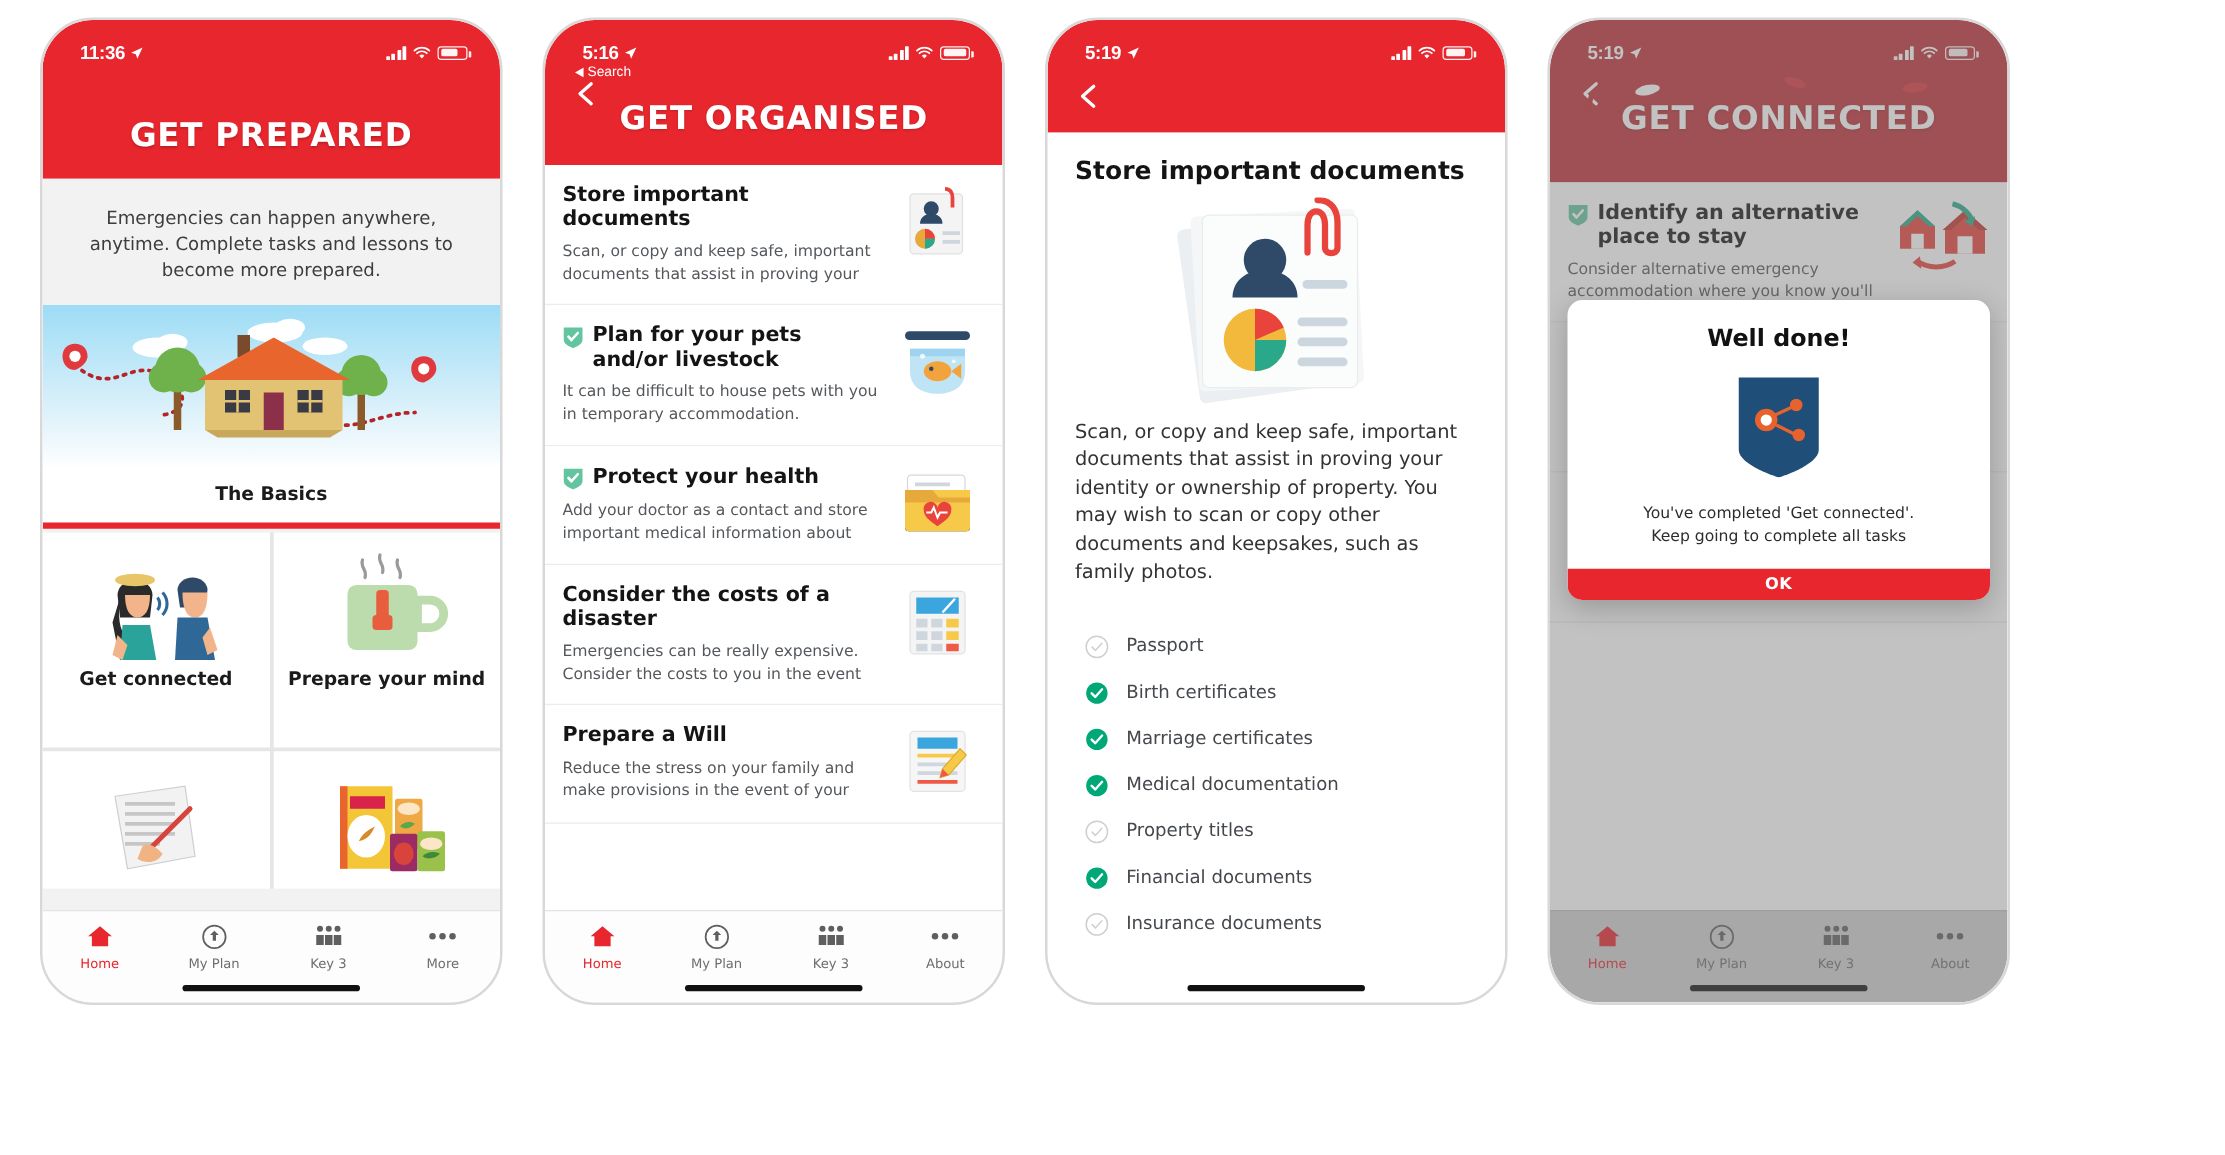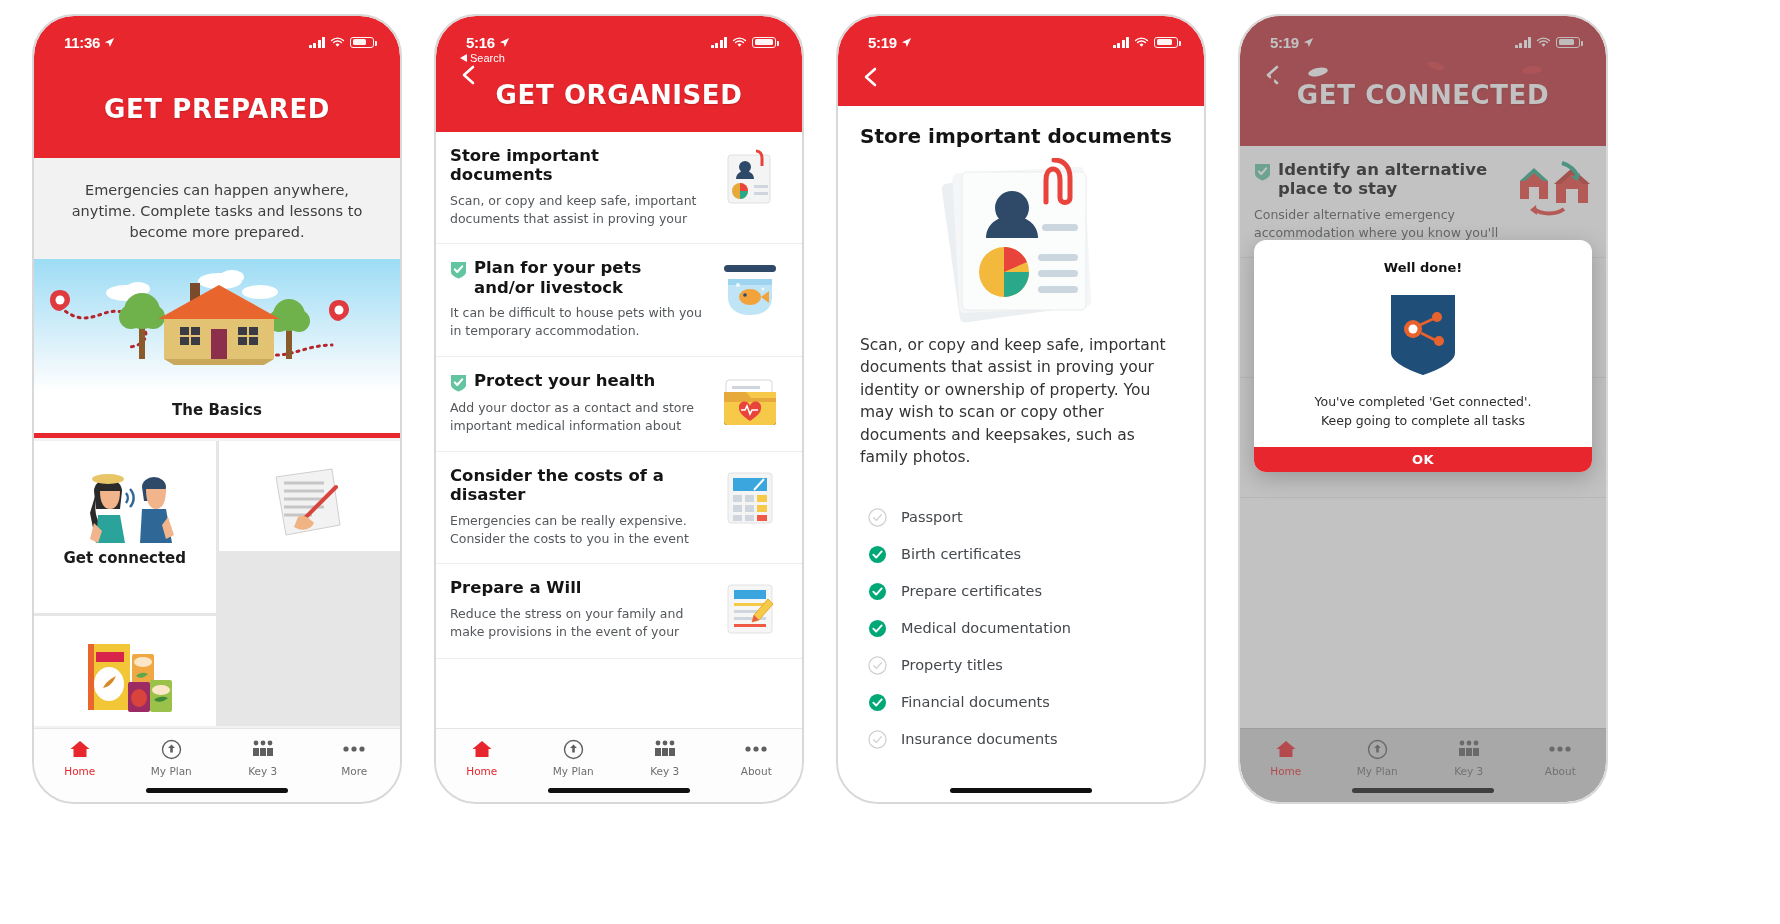--- a/index.html
+++ b/index.html
@@ -124,41 +124,41 @@
   .homebar { position: absolute; bottom: 9px; left: 50%; transform: translateX(-50%); width: 142px; height: 5px; background: #111; border-radius: 3px; }
 
   
   .dimmer { position: absolute; inset: 0; background: rgba(120,120,120,0.45); }
   .modal {
     position: absolute; left: 14px; right: 14px; top: 224px;
     background: #ffffff; border-radius: 12px; overflow: hidden;
     box-shadow: 0 6px 22px rgba(0,0,0,.22);
   }
   .modal-body { padding: 20px 18px 16px; text-align: center; }
-  .modal-title { font-size: 13px; font-weight: bold; color: #111; font-family: "DejaVu Sans", sans-serif; }
+  .modal-title { font-size: 19px; font-weight: bold; color: #111; font-family: "DejaVu Sans", sans-serif; }
   .modal-logo { margin: 16px auto 14px; width: 72px; height: 84px; }
   .modal-text { font-size: 12.5px; line-height: 1.5; color: #2c2c2c; font-family: "DejaVu Sans", sans-serif; }
   .modal-ok {
     background: #e8262d; color: #fff; text-align:center;
     font-weight: bold; font-size: 13px; letter-spacing: .4px;
     padding: 5px 0; border:none; width:100%; cursor:pointer;
     font-family: "DejaVu Sans", sans-serif;
   }
   .confetti { position:absolute; pointer-events:none; }
   .gap { width: 32px; flex: none; }
 </style>
 </head>
 <body>
 
 <div class="stage">
 
   <div class="gap"></div>
   <div class="phone">
     <div class="phone-inner">
-      <div class="redhead" style="height:142px">
+      <div class="redhead" style="height:127px">
         <div class="statusbar on-red">
           <div class="sb-left">
             <span>11:36</span>
             <svg class="loc-arrow" viewBox="0 0 12 12">
                 <path d="M11 1 1 5.6l4.1 1.3L6.4 11z" fill="#fff"></path>
               </svg>
           </div>
           <div class="sb-right">
             <span class="bars">
                 <i></i>
@@ -234,20 +234,32 @@
                 <path d="M72 30a12 10 0 0 1 24 0l-2 14H74z" fill="#2f4a68"></path>
                 <path d="M76 32c0 14 4 20 10 20s10-6 10-20z" fill="#f2b48a"></path>
                 <path d="M72 52h24l6 34H70z" fill="#2f6796"></path>
                 <path d="M98 60l6 18-8 4-4-14z" fill="#f2b48a"></path>
                 <path d="M56 36a8 8 0 0 1 0 10" stroke="#2f6796" stroke-width="2.5" fill="none"></path>
                 <path d="M60 32a13 13 0 0 1 0 18" stroke="#2f6796" stroke-width="2.5" fill="none"></path>
               </svg>
             </div>
             <div class="tile-label">Get connected</div>
           </div>
+          <div class="tile">
+            <div class="tile-art">
+              <svg viewBox="0 0 110 86" width="110" height="86">
+                <path d="M36 6c-2 6 4 8 2 14M50 2c-2 6 4 8 2 14M64 6c-2 6 4 8 2 14" stroke="#9a9a9a" stroke-width="2.6" fill="none" stroke-linecap="round"></path>
+                <rect x="24" y="26" width="56" height="52" rx="7" fill="#bcdcae"></rect>
+                <path d="M80 38h10a11 11 0 0 1 0 22H80z" fill="none" stroke="#bcdcae" stroke-width="7"></path>
+                <rect x="47" y="30" width="10" height="24" rx="3" fill="#e85d3e"></rect>
+                <rect x="44" y="50" width="16" height="12" rx="3" fill="#e85d3e"></rect>
+              </svg>
+            </div>
+            <div class="tile-label">Prepare your mind</div>
+          </div>
           <div class="tile" style="height:110px">
             <div class="tile-art">
               <svg viewBox="0 0 110 86" width="110" height="86">
                 <path d="M22 20 78 12l8 56-54 10z" fill="#f2f2f2" stroke="#cfcfcf"></path>
                 <path d="M30 26h40M30 34h40M30 42h40M30 50h40M30 58h28" stroke="#c6c6c6" stroke-width="3"></path>
                 <path d="M82 30 50 62" stroke="#d8443c" stroke-width="4" stroke-linecap="round"></path>
                 <path d="M44 60c6-4 12 2 16 6-4 8-14 8-20 4z" fill="#f0b384"></path>
               </svg>
             </div>
             <div class="tile-label"></div>
@@ -604,21 +616,21 @@
                   <circle cx="10" cy="10" r="9" fill="#00a877"></circle>
                   <path d="M5.6 10.2 8.6 13.2l5.8-6.4" stroke="#fff" stroke-width="2" fill="none" stroke-linecap="round" stroke-linejoin="round"></path>
                 </svg>
               <span>Birth certificates</span>
             </div>
             <div class="check-row">
               <svg class="cc" viewBox="0 0 20 20">
                   <circle cx="10" cy="10" r="9" fill="#00a877"></circle>
                   <path d="M5.6 10.2 8.6 13.2l5.8-6.4" stroke="#fff" stroke-width="2" fill="none" stroke-linecap="round" stroke-linejoin="round"></path>
                 </svg>
-              <span>Prepare certificates</span>
+              <span>Marriage certificates</span>
             </div>
             <div class="check-row">
               <svg class="cc" viewBox="0 0 20 20">
                   <circle cx="10" cy="10" r="9" fill="#00a877"></circle>
                   <path d="M5.6 10.2 8.6 13.2l5.8-6.4" stroke="#fff" stroke-width="2" fill="none" stroke-linecap="round" stroke-linejoin="round"></path>
                 </svg>
               <span>Medical documentation</span>
             </div>
             <div class="check-row">
               <svg class="cc" viewBox="0 0 20 20">

